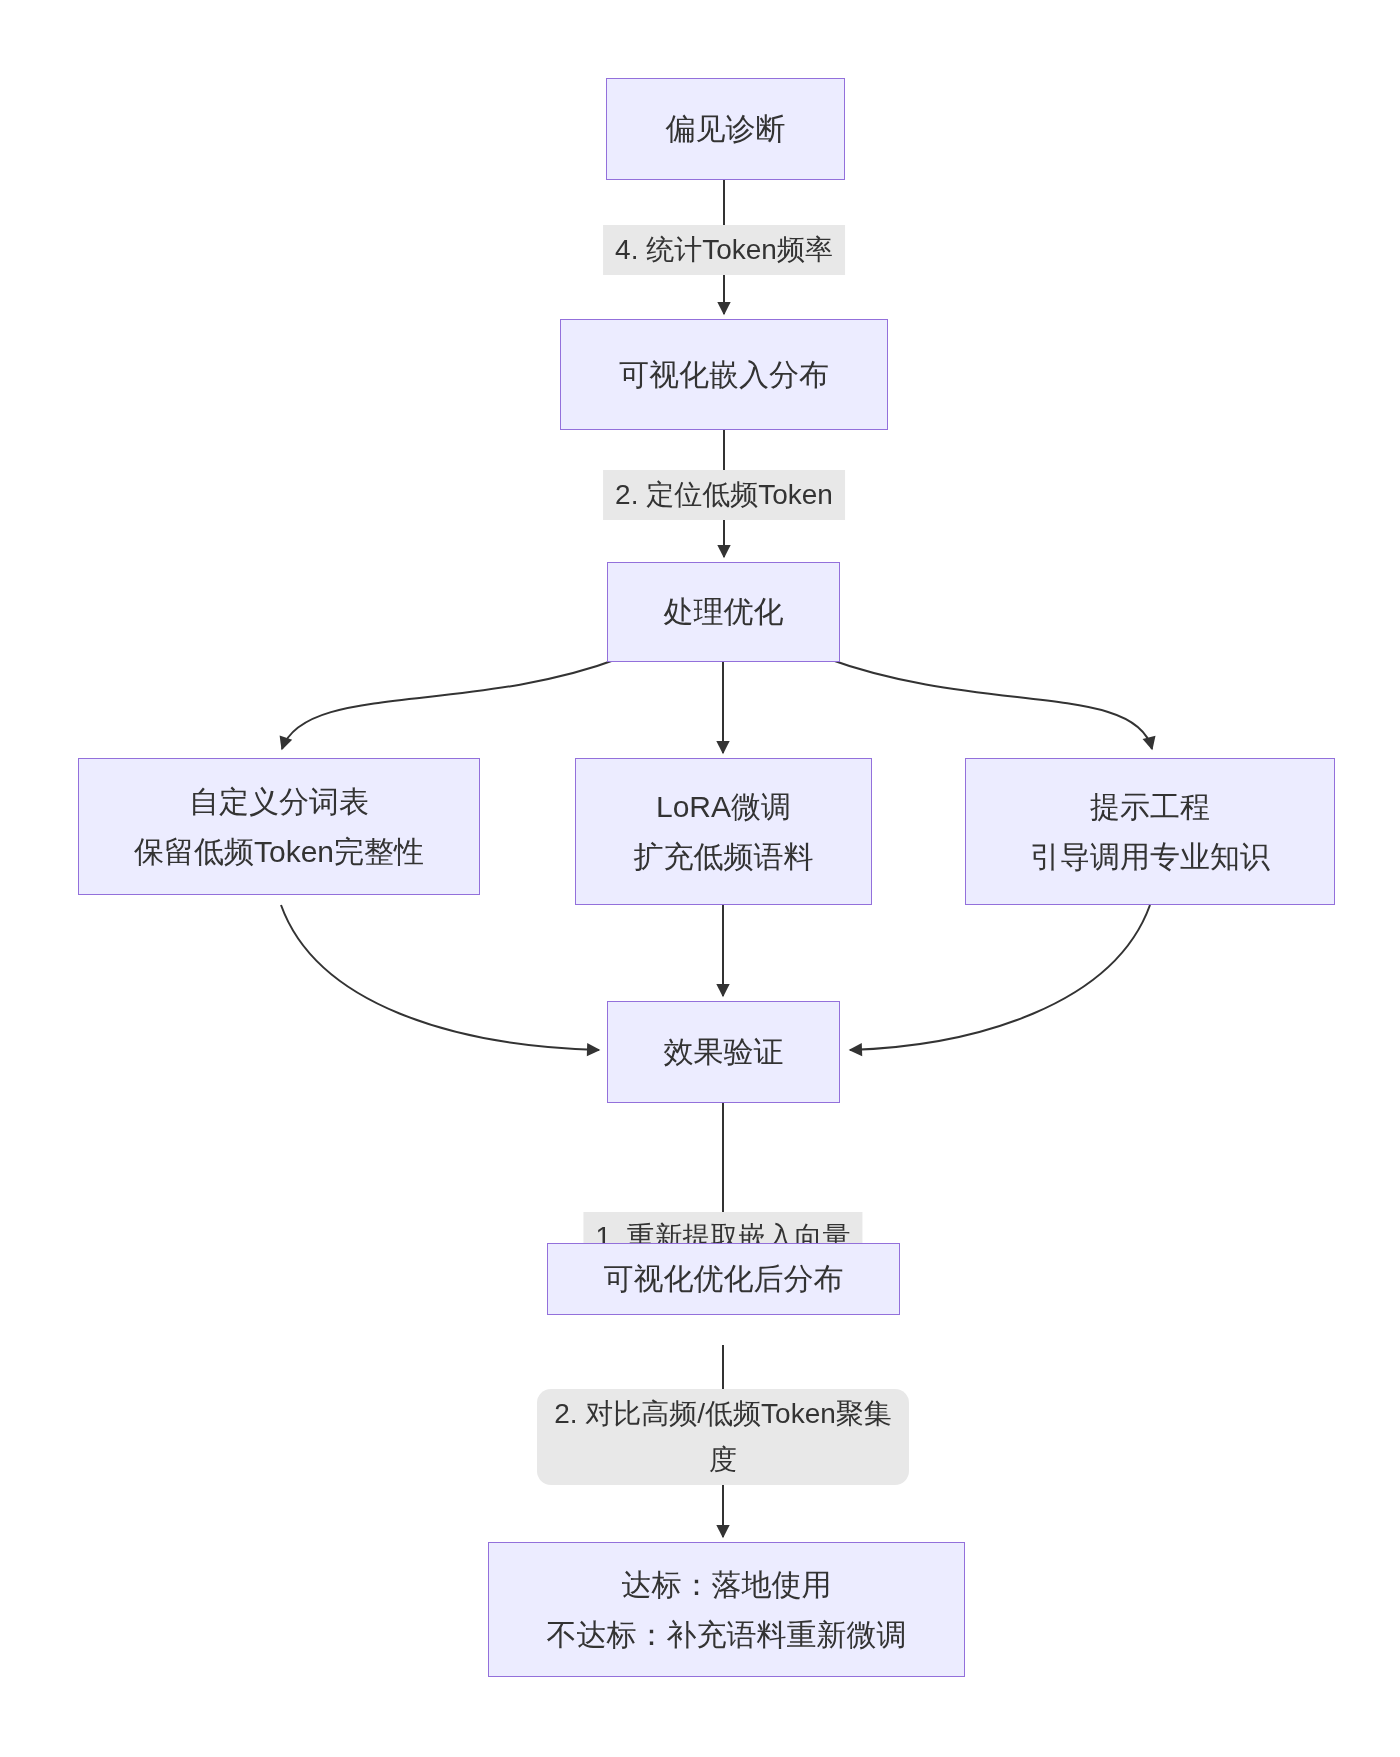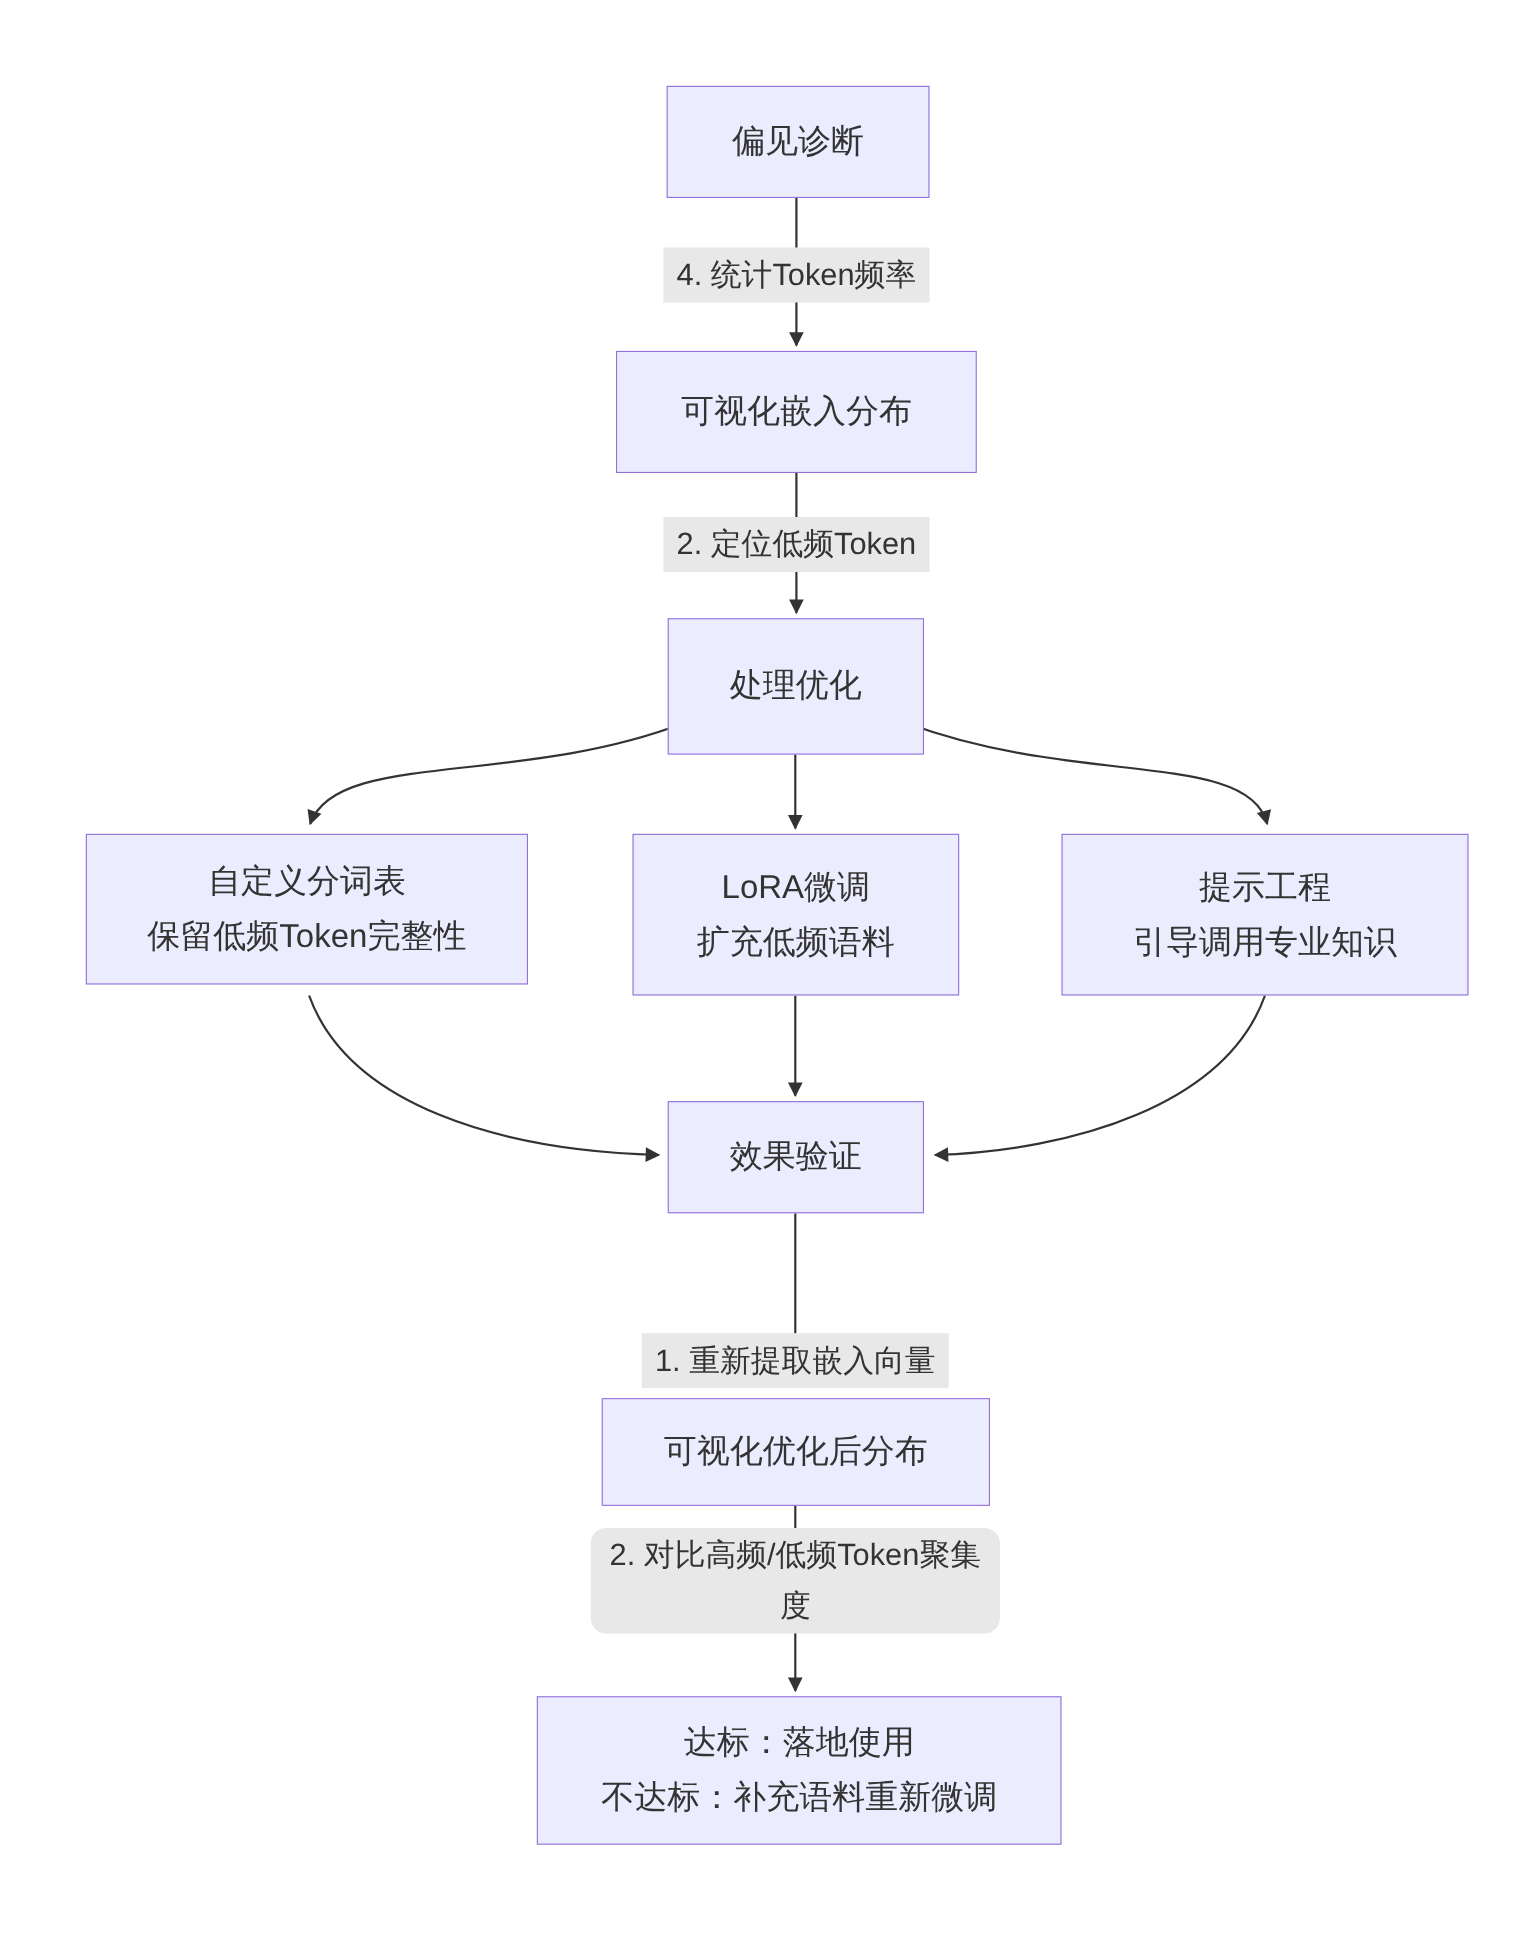--- a/index.html
+++ b/index.html
@@ -58,26 +58,26 @@
   }
   .edge-label.wrap {
     white-space: normal;
     width: 372px;
     padding: 2px 4px;
     border-radius: 14px;
   }
   
   #node-a { left: 606px; top: 78px;  width: 239px; height: 102px; }
   #node-b { left: 560px; top: 319px; width: 328px; height: 111px; }
-  #node-c { left: 607px; top: 562px; width: 233px; height: 124px; }
+  #node-c { left: 607px; top: 562px; width: 233px; height: 100px; }
   #node-d { left: 78px;  top: 758px; width: 402px; height: 137px; }
   #node-e { left: 575px; top: 758px; width: 297px; height: 147px; }
   #node-f { left: 965px; top: 758px; width: 370px; height: 147px; }
   #node-g { left: 607px; top: 1001px; width: 233px; height: 102px; }
-  #node-h { left: 547px; top: 1243px; width: 353px; height: 98px; margin-top: 28px; }
+  #node-h { left: 547px; top: 1243px; width: 353px; height: 72px; }
   #node-i { left: 488px; top: 1542px; width: 477px; height: 135px; }
   #elabel-1 { left: 724px; top: 250px; }
   #elabel-2 { left: 724px; top: 495px; }
   #elabel-3 { left: 723px; top: 1237px; }
   #elabel-4 { left: 723px; top: 1437px; }
 </style>
 </head>
 <body>
 
 <div class="canvas">

